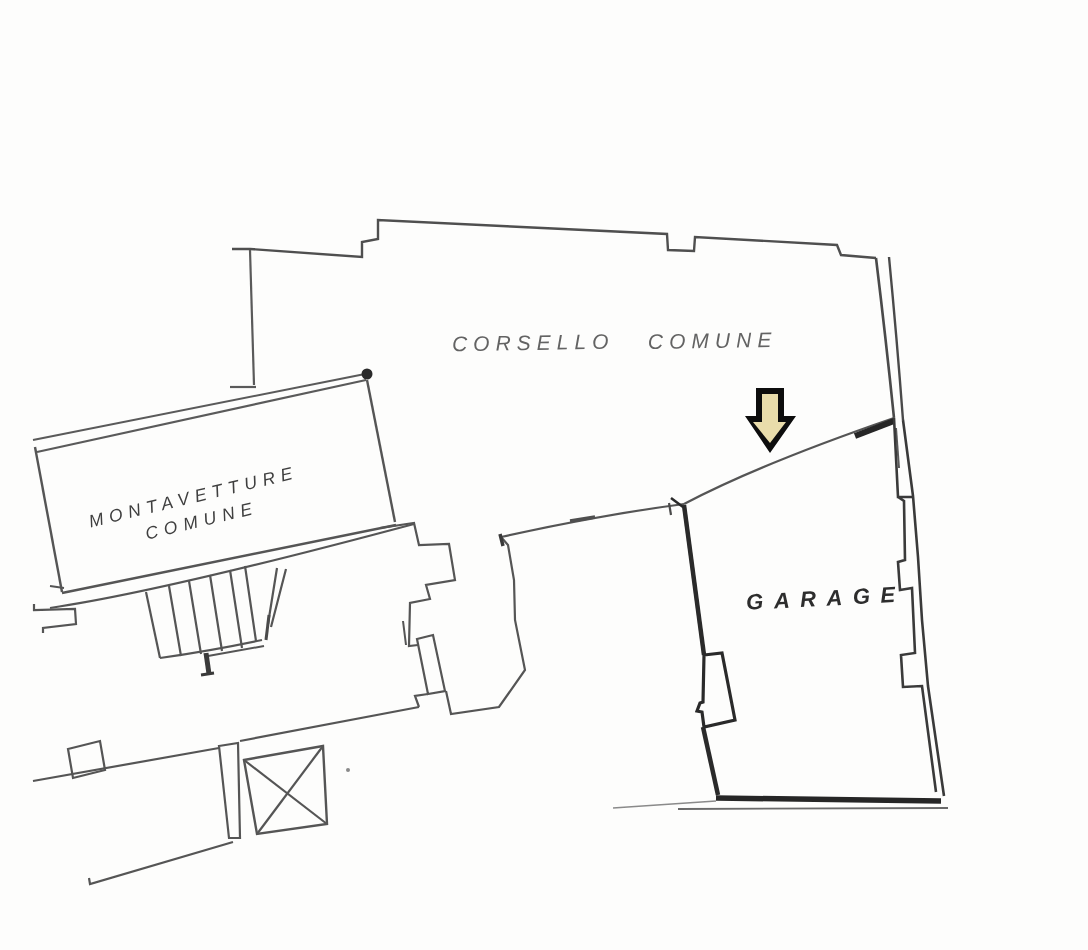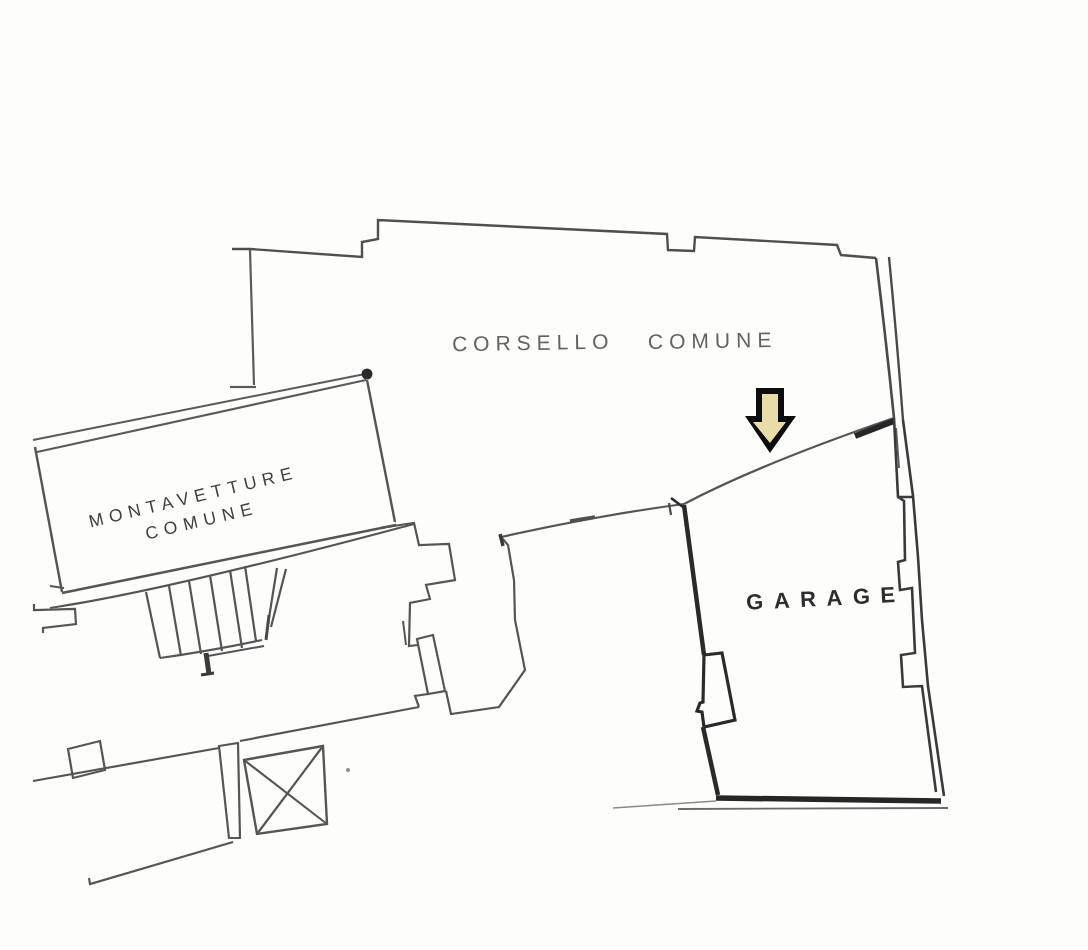--- a/index.html
+++ b/index.html
@@ -1,16 +1,16 @@
 <!DOCTYPE html>
 <html><head>
 <meta charset="utf-8">
 <style>
   html,body{margin:0;padding:0;background:#ffffff;}
-  #plan{width:1088px;height:950px;position:relative;background:#fdfdfc;}
+  #plan{width:1088px;height:950px;position:relative;background:#fdfdfc;font-style:italic;}
   #plan svg{filter:blur(0.4px);}
   text{font-family:"Liberation Sans", sans-serif;}
 </style>
 </head>
 <body>
 <div id="plan">
 <svg width="1088" height="950" viewBox="0 0 1088 950">
   <rect x="0" y="0" width="1088" height="950" fill="#fdfdfc"></rect>
 
   <path d="M232,249 L250,249 L362,257 L362,242 L378,239 L378,220 L667,234 L668,250 L694,251 L695,237 L837,245 L841,255 L876,258" fill="none" stroke="#4f4f4f" stroke-width="2.4"></path>

